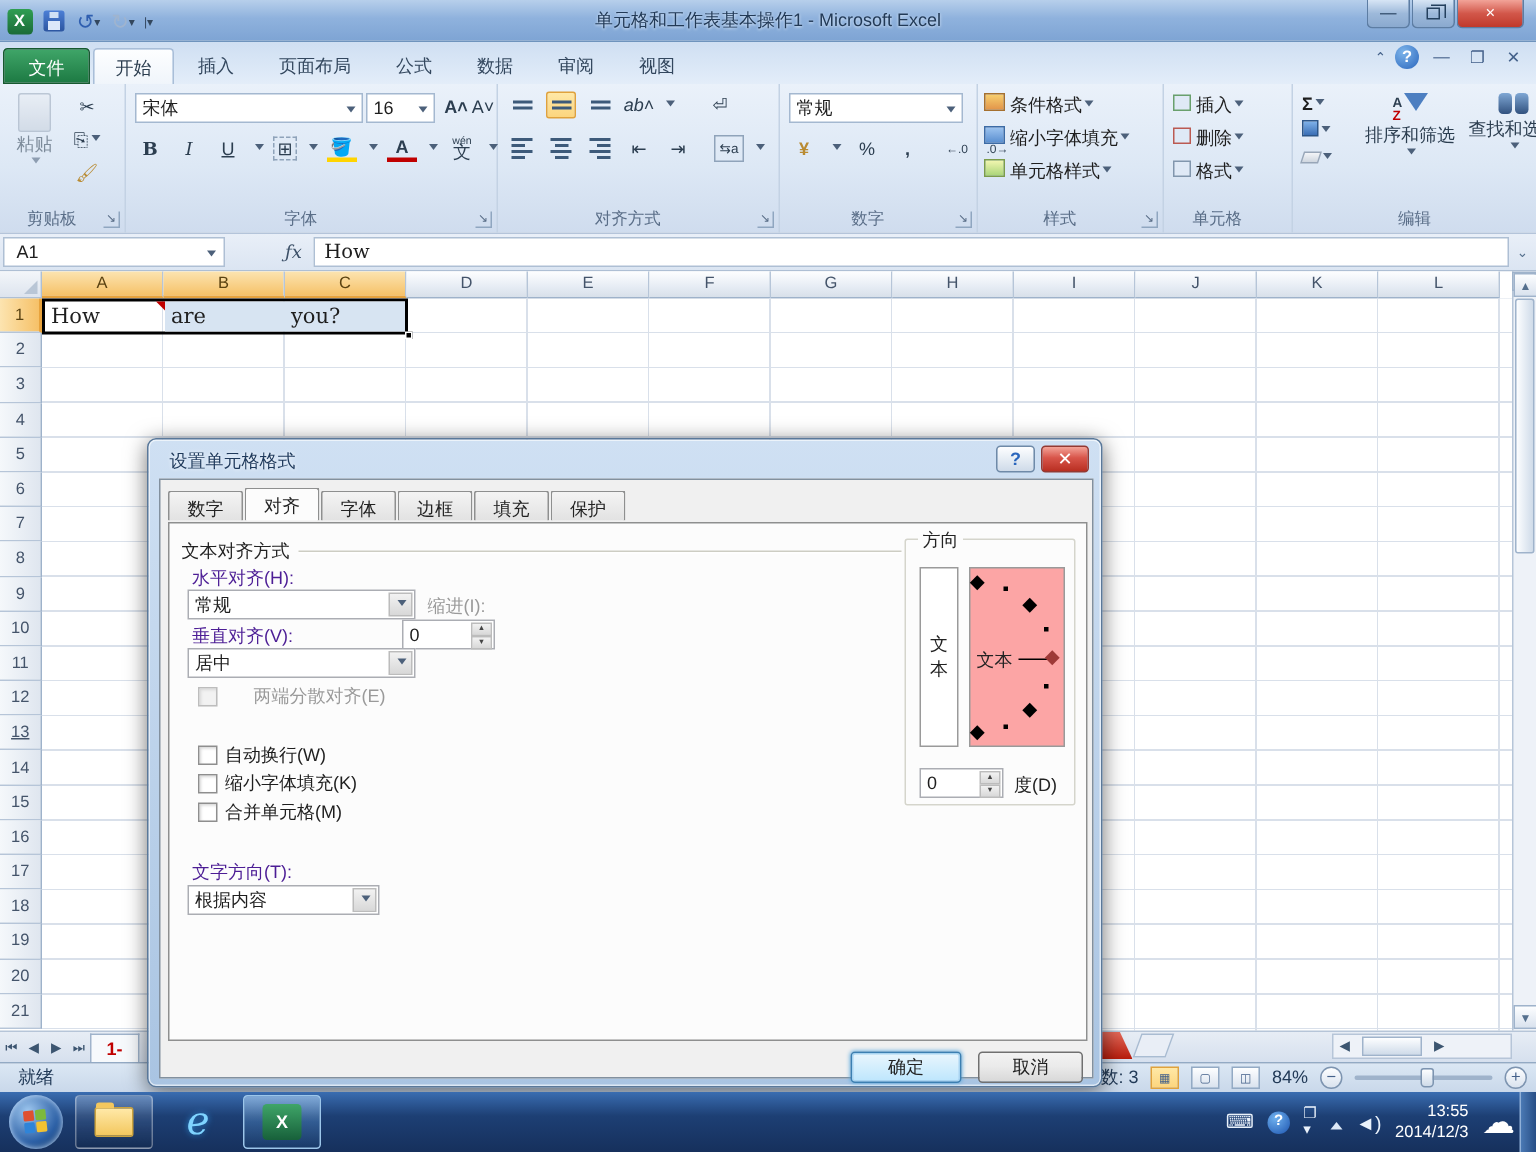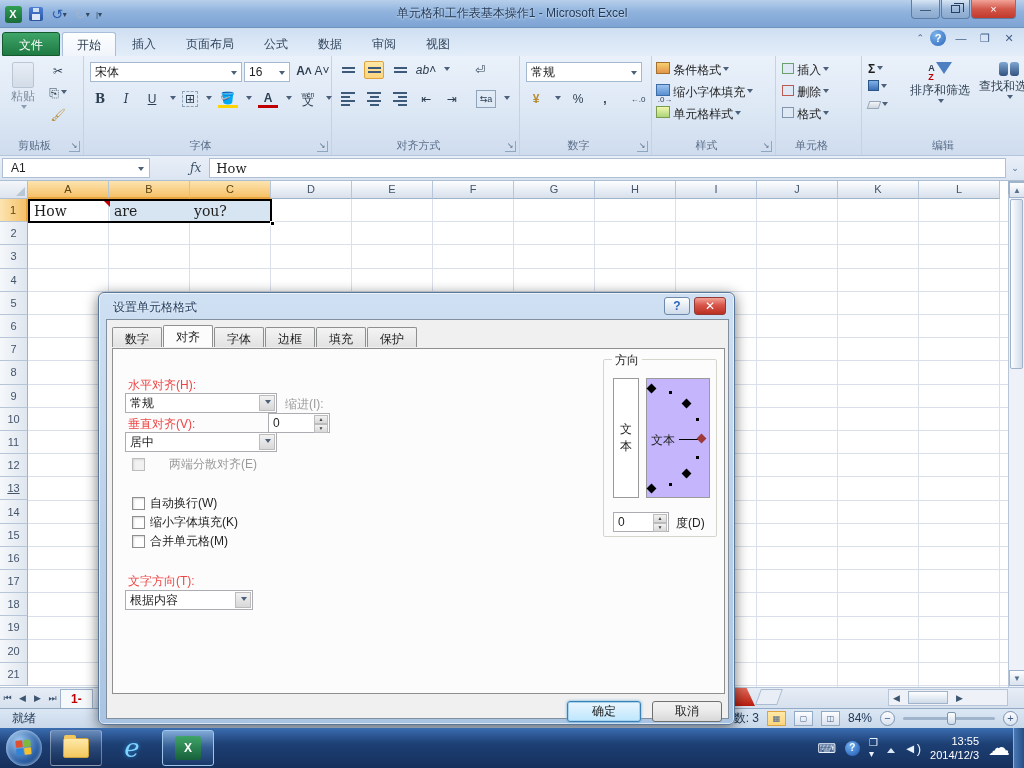--- a/index.html
+++ b/index.html
@@ -95,34 +95,34 @@
 #dlg-help{right:44px;top:4px;width:26px;height:18px;border:1px solid #6f8aa8;border-radius:3px;background:linear-gradient(#fdfeff,#cfdbe9);color:#2a66bd;font-weight:bold;text-align:center;line-height:16px;}
 #dlg-close{right:8px;top:4px;width:32px;height:18px;border:1px solid #933933;border-radius:3px;background:linear-gradient(#f3a398,#d8554a 45%,#b92f22);color:#fff;text-align:center;line-height:16px;font-weight:bold;}
 #dlg-body{left:7px;top:26px;width:623px;height:400px;background:#f0f0f0;border:1px solid #82909e;}
 #dlg-tabs{left:5px;top:7px;display:flex;position:absolute;}
 .dtab{padding:3px 12px;height:20px;border:1px solid #8e8f8f;border-bottom:none;background:linear-gradient(#f4f4f4,#e2e2e2);margin-right:1px;border-radius:2px 2px 0 0;color:#222;}
 .dtab.active{background:#fcfcfc;height:22px;margin-top:-2px;position:relative;z-index:2;}
 #dlg-content{left:5px;top:28px;width:613px;height:346px;background:#fcfcfc;border:1px solid #8e8f8f;position:absolute;}
 .gline{position:absolute;display:flex;align-items:center;width:480px;}
 .gline span{margin-right:6px;color:#222;}
 .gline i{flex:1;height:2px;border-top:1px solid #cdcdc3;border-bottom:1px solid #fff;}
-.dlabel{position:absolute;color:#ef4444;}
+.dlabel{position:absolute;color:#4c1d95;}
 .dlabel.dis,.cbl.dis span{color:#9a9a9a;padding-left:19px;}
 .ddrop{position:absolute;height:20px;background:#fff;border:1px solid #abadb3;display:flex;align-items:center;padding-left:4px;}
 .ddbtn{position:absolute;right:1px;top:1px;width:16px;height:16px;background:linear-gradient(#f2f2f2,#d8d8d8);border:1px solid #bcbcbc;display:flex;align-items:center;justify-content:center;}
 .spin{position:absolute;height:20px;background:#fff;border:1px solid #abadb3;display:flex;align-items:center;padding-left:4px;}
 .spbtns{position:absolute;right:1px;top:1px;width:14px;height:16px;display:flex;flex-direction:column;}
 .spbtns b{flex:1;background:linear-gradient(#f2f2f2,#d8d8d8);border:1px solid #bcbcbc;font-size:5px;color:#444;text-align:center;line-height:7px;}
 .cbl{position:absolute;display:flex;align-items:center;gap:5px;}
 .cbl .box{width:13px;height:13px;background:#fff;border:1px solid #8e8e8e;box-shadow:inset 1px 1px 2px #d7d7d7;}
 .cbl.dis .box{background:#f2f2f2;border-color:#bdbdbd;}
 #orient{position:absolute;left:490px;top:10px;width:114px;height:178px;border:1px solid #d5d5cc;border-radius:2px;}
 #orient-label{position:absolute;left:8px;top:-8px;background:#fcfcfc;padding:0 3px;color:#222;}
 #vtext{position:absolute;left:9px;top:18px;width:26px;height:120px;border:1px solid #9a9a9a;background:#fff;display:flex;flex-direction:column;align-items:center;justify-content:center;font-size:12px;color:#222;}
-#dial{position:absolute;left:42px;top:18px;width:64px;height:120px;border:1px solid #9a9a9a;background:#c4b5fd;}
+#dial{position:absolute;left:42px;top:18px;width:64px;height:120px;border:1px solid #9a9a9a;background:#fca5a5;}
 .dot{position:absolute;width:3px;height:3px;background:#000;}
 .dmd{position:absolute;width:7px;height:7px;background:#000;transform:rotate(45deg);}
 .dmd.red{background:#9e3a38;}
 #dial-text{position:absolute;left:4px;top:53px;font-size:12px;color:#222;}
 #dial-line{position:absolute;left:32px;top:60px;width:20px;height:1px;background:#000;}
 #deg-spin{left:9px;top:152px;width:56px;}
 #deg-label{position:absolute;left:72px;top:155px;color:#222;}
 .dbtn{position:absolute;height:21px;border:1px solid #707070;border-radius:3px;background:linear-gradient(#f2f2f2,#ebebeb 45%,#d8d8d8);text-align:center;line-height:19px;color:#222;}
 .dbtn.focus{border-color:#3c7fb1;box-shadow:0 0 0 1px #a8d3f0 inset,0 0 3px #59a8de;background:linear-gradient(#eaf6fd,#bde6fd);}
 
@@ -467,20 +467,24 @@
   <div class="abs" id="dlg-body">
     <div id="dlg-tabs">
         <div class="dtab">数字</div>
         <div class="dtab active">对齐</div>
         <div class="dtab">字体</div>
         <div class="dtab">边框</div>
         <div class="dtab">填充</div>
         <div class="dtab">保护</div>
       </div>
     <div id="dlg-content">
+      <div class="gline" style="left:8px;top:10px">
+          <span>文本对齐方式</span>
+          <i></i>
+        </div>
       <div class="dlabel" style="left:15px;top:28px">水平对齐(H):</div>
       <div class="ddrop" style="left:12px;top:44px;width:152px">
           <span>常规</span>
           <span class="ddbtn">
             <span class="darr"></span>
           </span>
         </div>
       <div class="dlabel dis" style="left:153px;top:47px">缩进(I):</div>
       <div class="spin" style="left:155px;top:64px;width:62px">
           <span>0</span>

